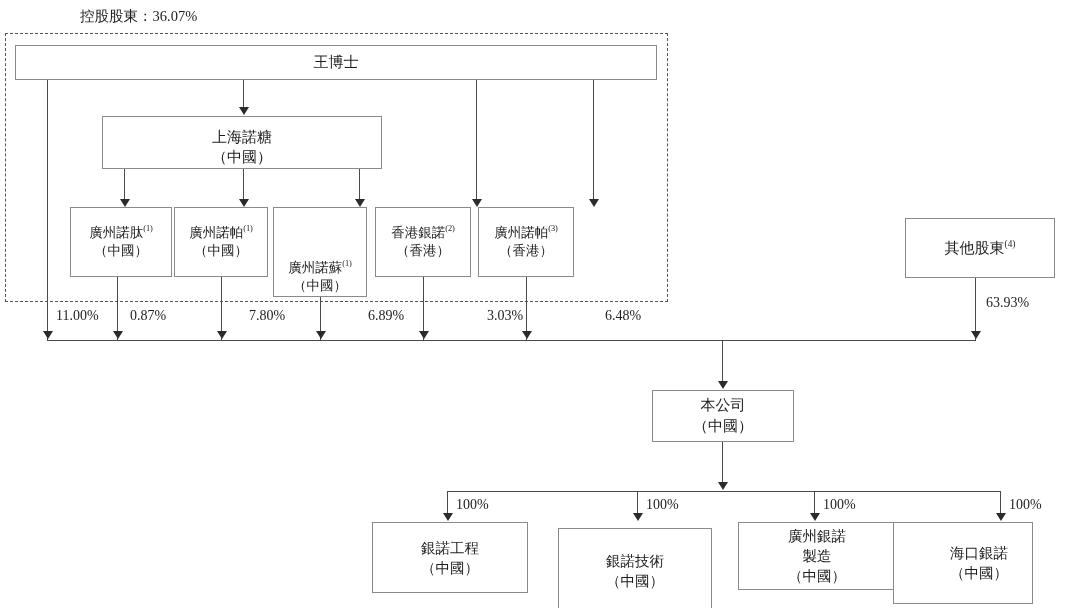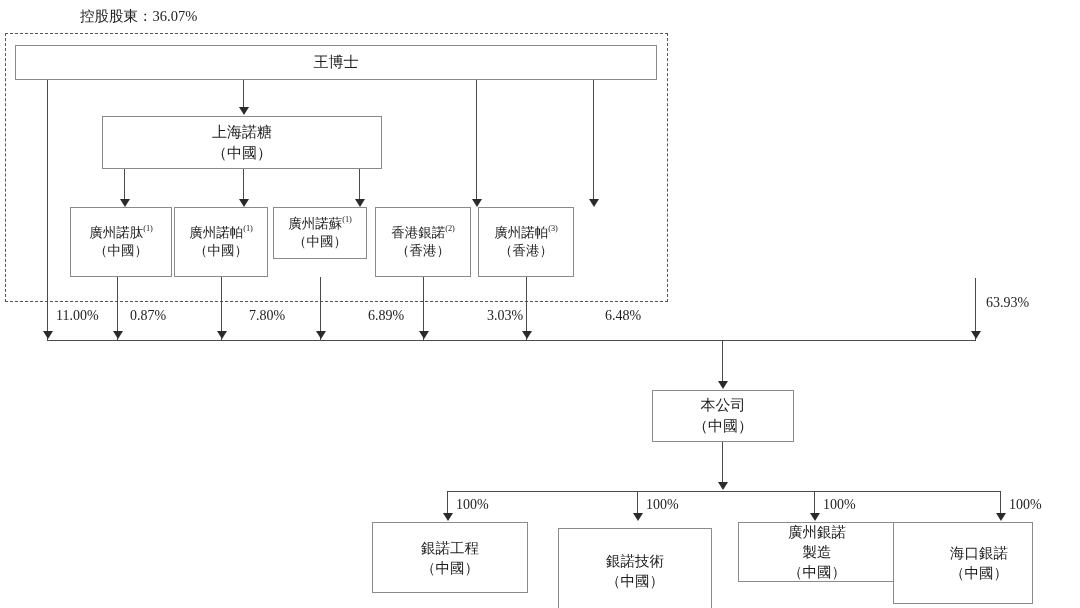--- a/index.html
+++ b/index.html
@@ -122,21 +122,21 @@
   <div class="arrow" style="left:238.5px; top:107px;"></div>
 
   <div class="vline" style="left:47px; top:80px; height:260px;"></div>
 
   <div class="vline" style="left:476px; top:80px; height:120px;"></div>
   <div class="arrow" style="left:471.5px; top:199px;"></div>
 
   <div class="vline" style="left:593px; top:80px; height:120px;"></div>
   <div class="arrow" style="left:588.5px; top:199px;"></div>
 
-  <div class="node t-mid" style="left:102px; top:116px; width:280px; height:53px;">
+  <div class="node t-mid" style="left:102px; top:116px; width:280px; height:53px;justify-content:flex-end;">
     <span class="nm">上海諾糖</span>
     <span class="sub">（中國）</span>
   </div>
 
   <div class="vline" style="left:124px; top:169px; height:31px;"></div>
   <div class="arrow" style="left:119.5px; top:199px;"></div>
 
   <div class="vline" style="left:243px; top:169px; height:31px;"></div>
   <div class="arrow" style="left:238.5px; top:199px;"></div>
 
@@ -150,41 +150,46 @@
     <span class="sub">（中國）</span>
   </div>
 
   <div class="node t-ent" style="left:174px; top:207px; width:94px; height:70px;">
     <span class="nm">
       <span>廣州諾帕</span><span class="sup">(1)</span>
     </span>
     <span class="sub">（中國）</span>
   </div>
 
-  <div class="node t-ent" style="left:273px; top:207px; width:94px; height:52px;">
+  <div class="node t-ent" style="left:273px; top:207px; width:94px; height:90px;justify-content:flex-end;">
     <span class="nm">
       <span>廣州諾蘇</span><span class="sup">(1)</span>
     </span>
     <span class="sub">（中國）</span>
   </div>
 
   <div class="node t-ent" style="left:375px; top:207px; width:96px; height:70px;">
     <span class="nm">
       <span>香港銀諾</span><span class="sup">(2)</span>
     </span>
     <span class="sub">（香港）</span>
   </div>
 
   <div class="node t-ent" style="left:478px; top:207px; width:96px; height:70px;">
     <span class="nm">
       <span>廣州諾帕</span><span class="sup">(3)</span>
     </span>
     <span class="sub">（香港）</span>
   </div>
 
+  <div class="node t-other" style="left:905px; top:218px; width:150px; height:60px;">
+    <span class="nm">
+      <span>其他股東</span><span class="sup">(4)</span>
+    </span>
+  </div>
 
   <div class="vline" style="left:117px; top:277px; height:63px;"></div>
   <div class="vline" style="left:221px; top:277px; height:63px;"></div>
   <div class="vline" style="left:320px; top:277px; height:63px;"></div>
   <div class="vline" style="left:423px; top:277px; height:63px;"></div>
   <div class="vline" style="left:526px; top:277px; height:63px;"></div>
   <div class="vline" style="left:975px; top:278px; height:62px;"></div>
 
   <div class="arrow" style="left:42.5px; top:331px;"></div>
   <div class="arrow" style="left:112.5px; top:331px;"></div>
@@ -235,21 +240,21 @@
   <div class="node t-bot" style="left:372px; top:522px; width:156px; height:71px;">
     <span class="nm">銀諾工程</span>
     <span class="sub">（中國）</span>
   </div>
 
   <div class="node t-bot" style="left:558px; top:528px; width:154px; height:86px;">
     <span class="nm">銀諾技術</span>
     <span class="sub">（中國）</span>
   </div>
 
-  <div class="node t-bot" style="left:738px; top:522px; width:158px; height:60px;">
+  <div class="node t-bot" style="left:738px; top:522px; width:158px; height:68px;">
     <span class="nm">廣州銀諾</span>
     <span class="nm">製造</span>
     <span class="sub">（中國）</span>
   </div>
 
   <div class="node t-bot" style="left:893px; top:522px; width:140px; height:82px;padding-left:32px;">
     <span class="nm">海口銀諾</span>
     <span class="sub">（中國）</span>
   </div>
 

